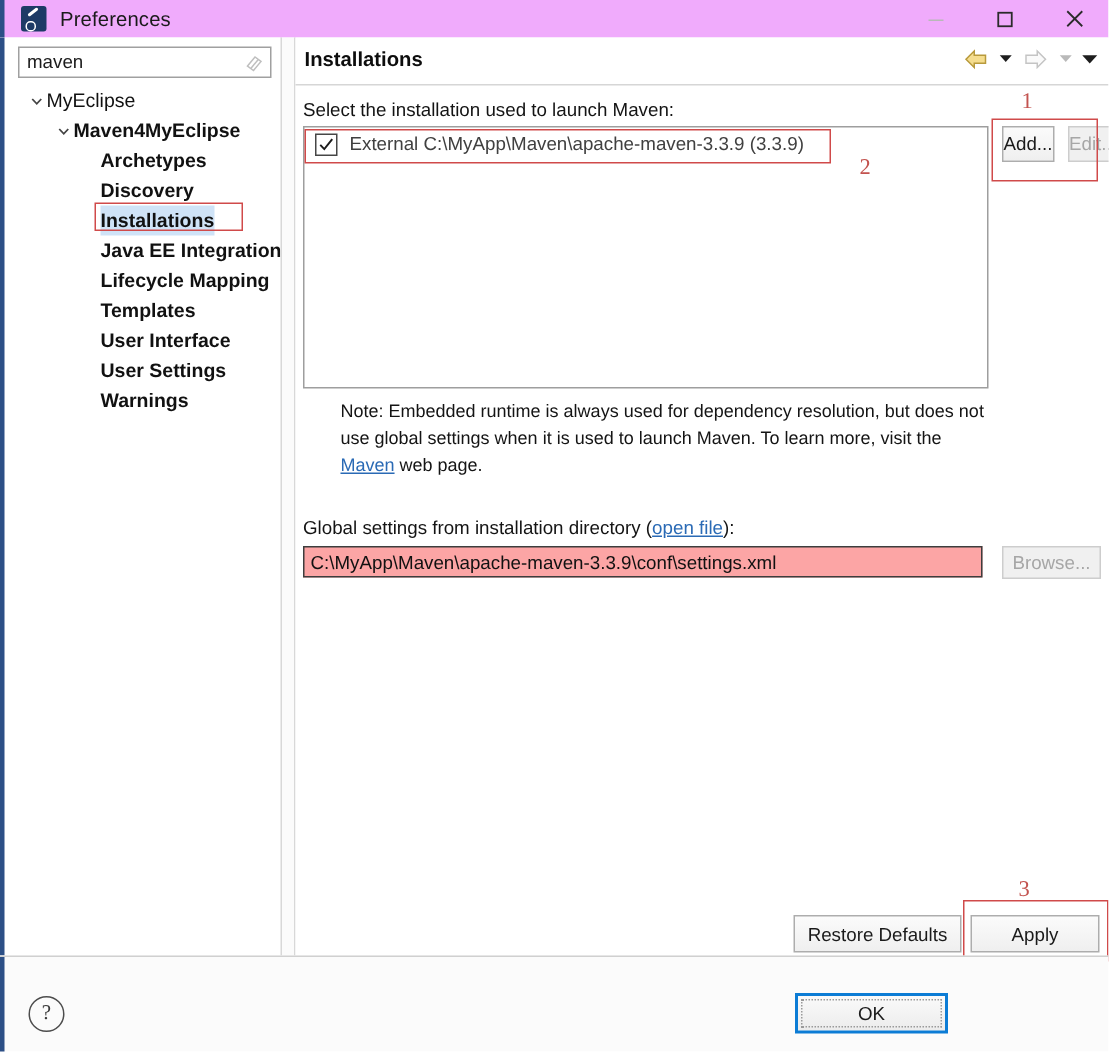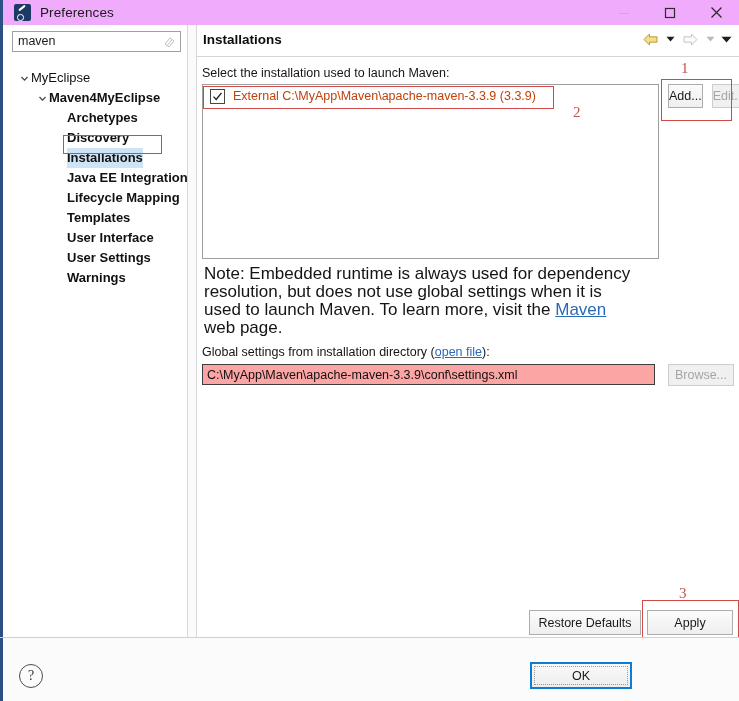--- a/index.html
+++ b/index.html
@@ -108,21 +108,21 @@
     display: flex; align-items: center;
     white-space: nowrap;
     position: relative;
   }
   .tw {
     width: 14px; height: 20px; flex: none;
     display: flex; align-items: center; justify-content: center;
   }
   .tw svg { display: block; }
   .tree-label { line-height: 20px; }
-  .lvl0 { padding-left: 14px; margin-top: 11px; }
+  .lvl0 { padding-left: 14px; }
   .lvl1 { padding-left: 32px; }
   .lvl2 { padding-left: 64px; }
   .bold { font-weight: bold; }
   .sel-bg {
     background: #cfe3f7;
   }
   .sel-row .tree-label { font-weight: bold; }
 
   
   .anno {
@@ -211,21 +211,21 @@
 
   .list-box {
     position: absolute; left: 5px; top: 59px;
     width: 457px; height: 175px;
     border: 1px solid #9e9e9e;
     background: #ffffff;
     box-sizing: border-box;
   }
   .list-row {
     height: 22px; display: flex; align-items: center;
-    padding-left: 7px; font-size: 12.5px; color: #c2410c;
+    padding-left: 7px; font-size: 12.5px; color: #404040;
   }
   .cb {
     width: 13px; height: 13px;
     border: 1px solid #464646;
     background: #fff;
     position: relative; flex: none;
     margin-right: 8px;
   }
   .cb svg { position: absolute; left: 1px; top: 1px; }
 
@@ -240,23 +240,23 @@
     background: linear-gradient(#fbfbfb, #efefef);
     font-size: 12.5px;
     color: #1a1a1a;
     display: flex; align-items: center; justify-content: center;
     box-sizing: border-box;
     font-family: "Liberation Sans", sans-serif;
   }
   .btn.disabled { color: #a6a6a6; background: #f0f0f0; border-color: #cdcdcd; }
 
   .note {
-    position: absolute; left: 7px; top: 240px;
+    position: absolute; left: 30px; top: 240px;
     width: 430px;
-    font-size: 17px; color: #141414;
+    font-size: 12px; color: #141414;
     line-height: 18px;
   }
   .lnk { color: #2a6ab5; text-decoration: underline; }
 
   .global-label {
     position: absolute; left: 5px; top: 320px;
     font-size: 12.5px; color: #141414;
   }
   .path-field {
     position: absolute; left: 5px; top: 339px;

